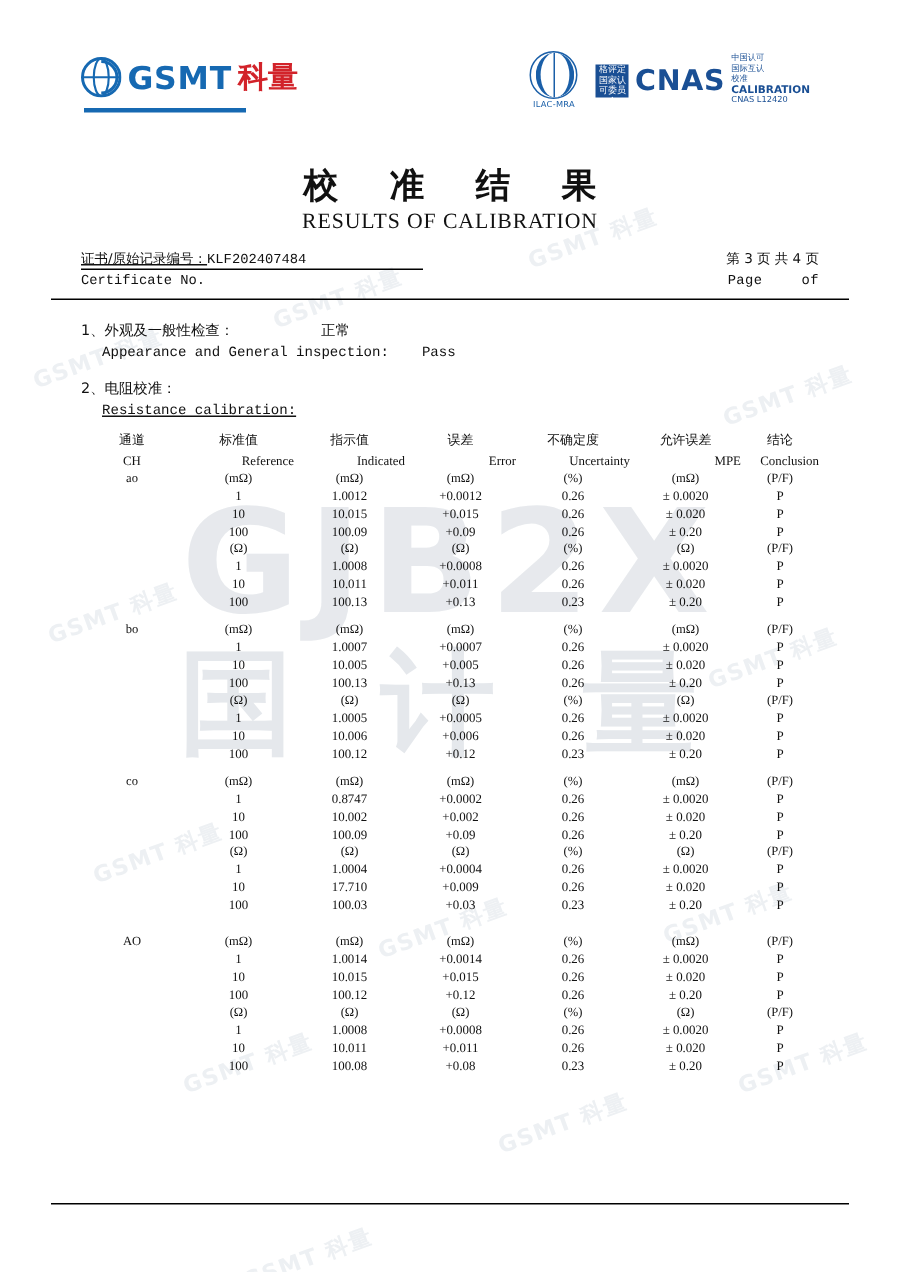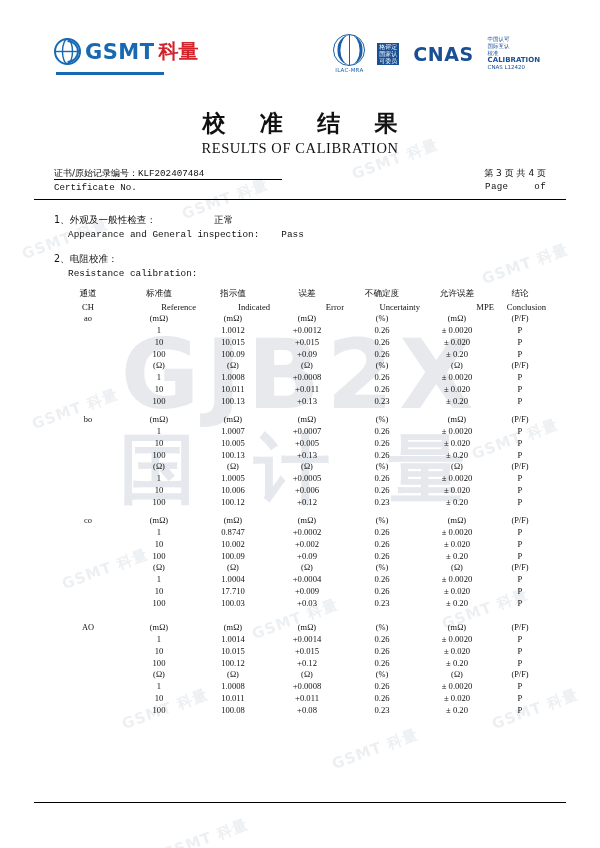--- a/index.html
+++ b/index.html
@@ -155,21 +155,21 @@
   .badge-ilac .cap {
     font-family: "DejaVu Sans", sans-serif;
     font-size: 5.5px;
     color: #1a5fa8;
     margin-top: 2px;
     letter-spacing: .2px;
   }
   .badge-cnas {
     display: flex;
     align-items: center;
-    gap: 14px;
+    gap: 4px;
   }
   .cnas-word {
     font-family: "DejaVu Sans", sans-serif;
     font-weight: bold;
     font-size: 19px;
     color: #1a4f94;
     letter-spacing: .5px;
   }
   .cnas-sq {
     width: 22px;
@@ -225,20 +225,21 @@
   .cert-left {
     position: absolute;
     left: 0;
     top: 0;
     font-size: 9.2px;
     line-height: 14px;
   }
   .cert-left .cn {
     font-family: "DejaVu Sans", sans-serif;
     font-size: 9px;
+    text-decoration: underline;
   }
   .cert-line {
     position: absolute;
     left: 0;
     top: 13px;
     width: 228px;
     border-bottom: .9px solid #000;
   }
   .cert-right {
     position: absolute;
@@ -290,20 +291,21 @@
   }
   .inline-val {
     display: inline-block;
     margin-left: 58px;
   }
   .sec2 {
     margin-top: 13px;
   }
   .sec2 .sec-en {
     padding-left: 14px;
+    text-decoration: underline;
   }
 
   
   table.results {
     margin: 6px 54px 0 54px;
     border-collapse: collapse;
     font-family: "Liberation Serif", serif;
     font-size: 8.6px;
     width: 492px;
   }

